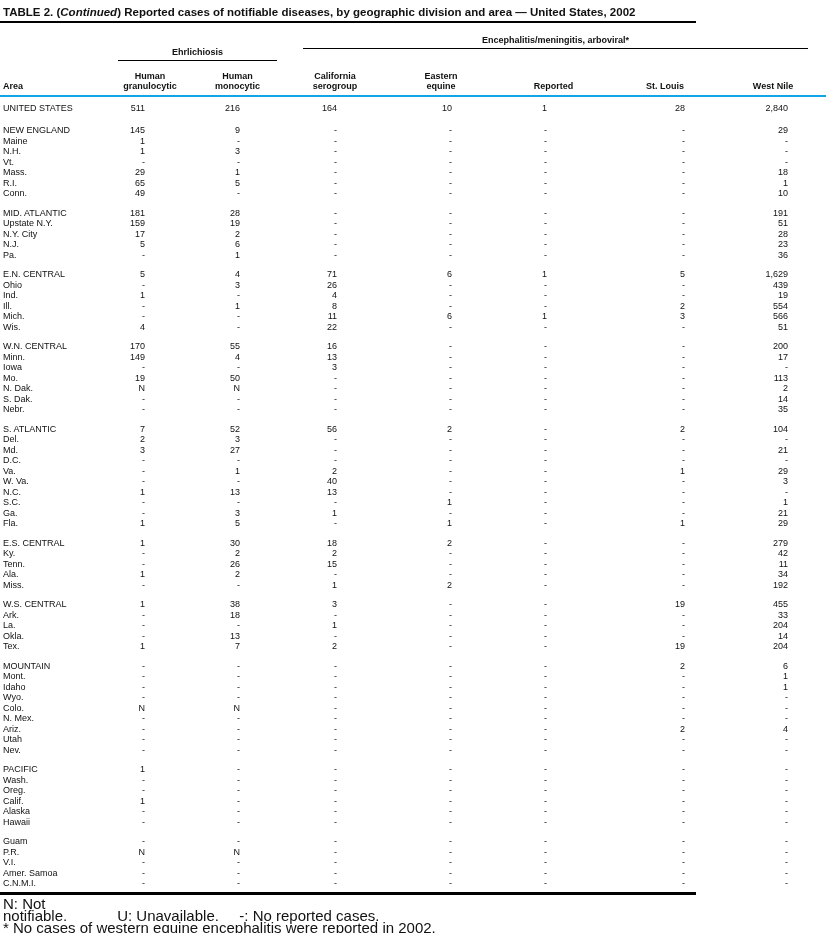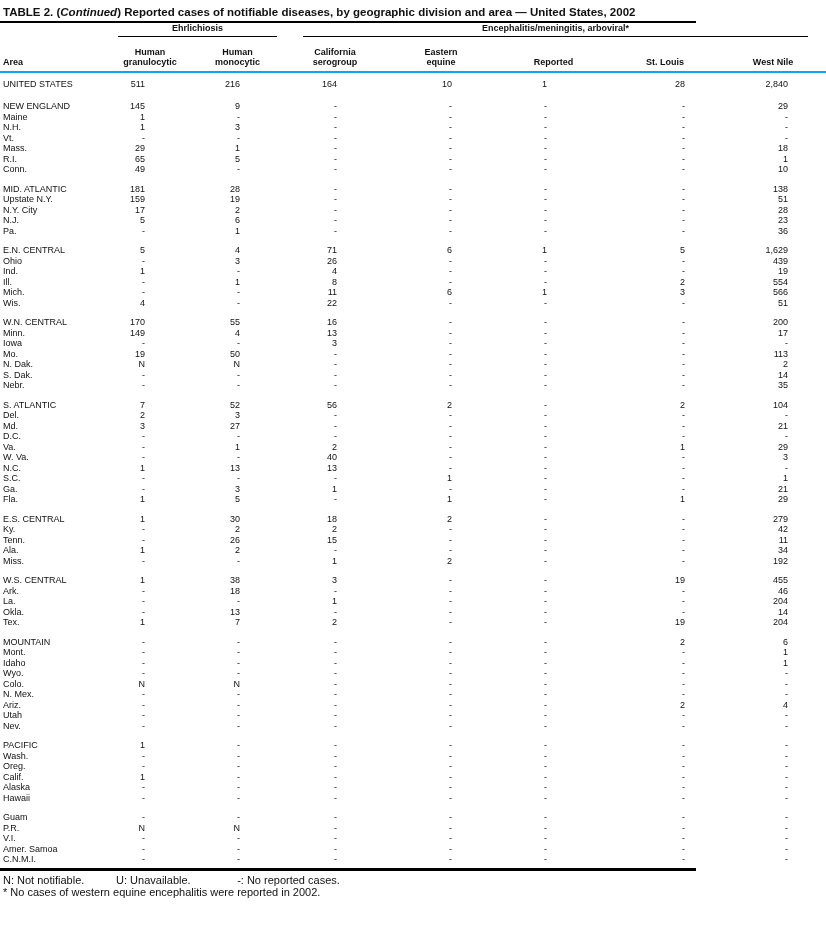--- a/index.html
+++ b/index.html
@@ -10,35 +10,35 @@
   .title-rule{border-bottom:2px solid #000;margin:0;}
   table{width:826px;border-collapse:collapse;table-layout:fixed;}
   col.c1{width:110px}col.c2{width:80px}col.c3{width:95px}col.c4{width:100px}
   col.c5{width:112px}col.c6{width:113px}col.c7{width:110px}col.c8{width:106px}
   th,td{font-size:9px;line-height:10.5px;padding:0;vertical-align:bottom;
     font-weight:normal;white-space:pre-line;}
   thead th{font-weight:bold;text-align:center;}
   .grp-cell{padding-top:3px;}
   .grp-cell .u{display:block;border-bottom:1.4px solid #000;padding:0 0 2px 0;}
   .grp-ehr{padding:0 8px;}
-  .grp-enc{padding:0 18px;}
+  .grp-enc{padding:12px 18px;}
   tr.colhead th{border-bottom:2px solid #0ea5e9;padding-top:10px;padding-bottom:3px;}
   tr.colhead th.area-h{text-align:left;padding-left:3px;}
   tbody td{text-align:right;}
   tbody td.area{text-align:left;padding-left:3px;white-space:nowrap;}
   tbody td:nth-child(2){padding-right:45px;}
   tbody td:nth-child(3){padding-right:45px;}
   tbody td:nth-child(4){padding-right:48px;}
   tbody td:nth-child(5){padding-right:45px;}
   tbody td:nth-child(6){padding-right:63px;}
   tbody td:nth-child(7){padding-right:35px;}
   tbody td:nth-child(8){padding-right:38px;}
   tbody tr:first-child td{padding-top:6px;padding-bottom:3px;}
   tbody tr.sec td{padding-top:9px;}
-  .foot{border-top:3px solid #000;margin-top:3px;padding:3px 0 0 3px;font-size:11px;line-height:12px;}
+  .foot{border-top:3px solid #000;margin-top:3px;padding:3px 0 0 3px;font-size:15px;line-height:12px;}
   .fn1 span{display:inline-block;}
   .fn1 .s1{width:110px;}
   .fn1 .s2{width:118px;}
 </style>
 </head>
 <body>
 
 <div class="page">
 
   <div class="title"><span>TABLE 2. (</span><span class="ital">Continued</span><span>) Reported cases of notifiable diseases, by geographic division and area — United States, 2002</span></div>
@@ -158,21 +158,21 @@
           <td>10</td>
         </tr>
         <tr class="sec">
           <td class="area">MID. ATLANTIC</td>
           <td>181</td>
           <td>28</td>
           <td>-</td>
           <td>-</td>
           <td>-</td>
           <td>-</td>
-          <td>138</td>
+          <td>191</td>
         </tr>
         <tr>
           <td class="area">Upstate N.Y.</td>
           <td>159</td>
           <td>19</td>
           <td>-</td>
           <td>-</td>
           <td>-</td>
           <td>-</td>
           <td>51</td>
@@ -498,21 +498,21 @@
           <td>455</td>
         </tr>
         <tr>
           <td class="area">Ark.</td>
           <td>-</td>
           <td>18</td>
           <td>-</td>
           <td>-</td>
           <td>-</td>
           <td>-</td>
-          <td>46</td>
+          <td>33</td>
         </tr>
         <tr>
           <td class="area">La.</td>
           <td>-</td>
           <td>-</td>
           <td>1</td>
           <td>-</td>
           <td>-</td>
           <td>-</td>
           <td>204</td>

